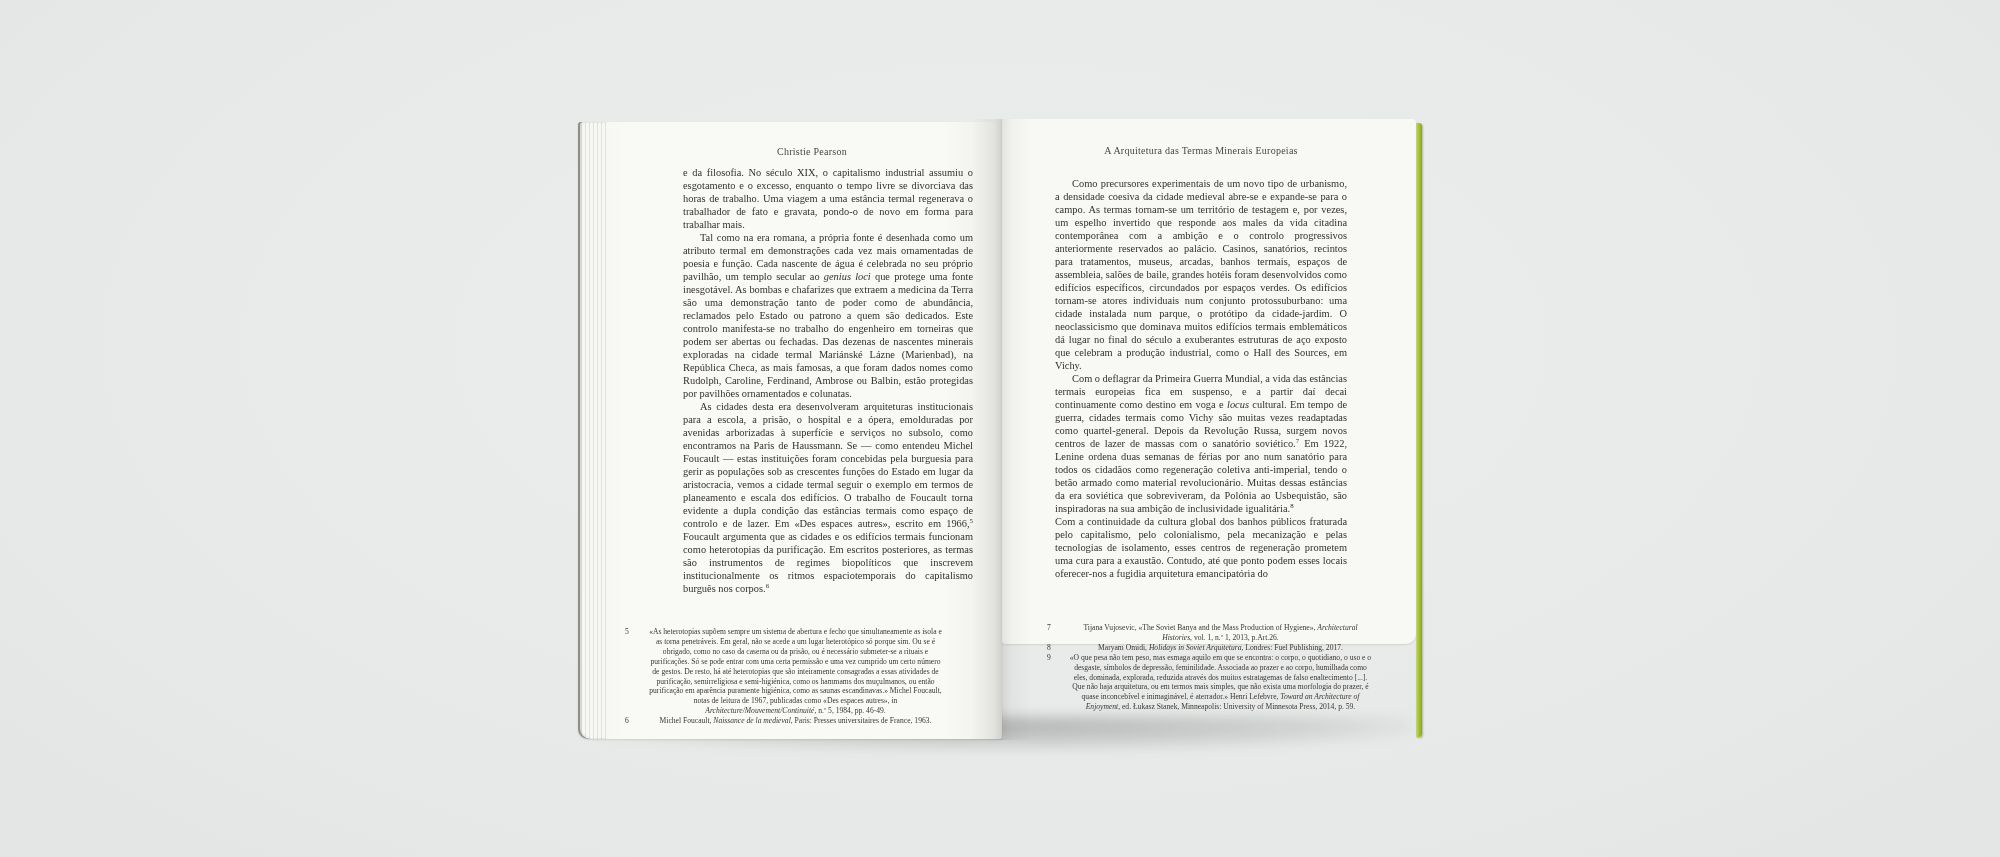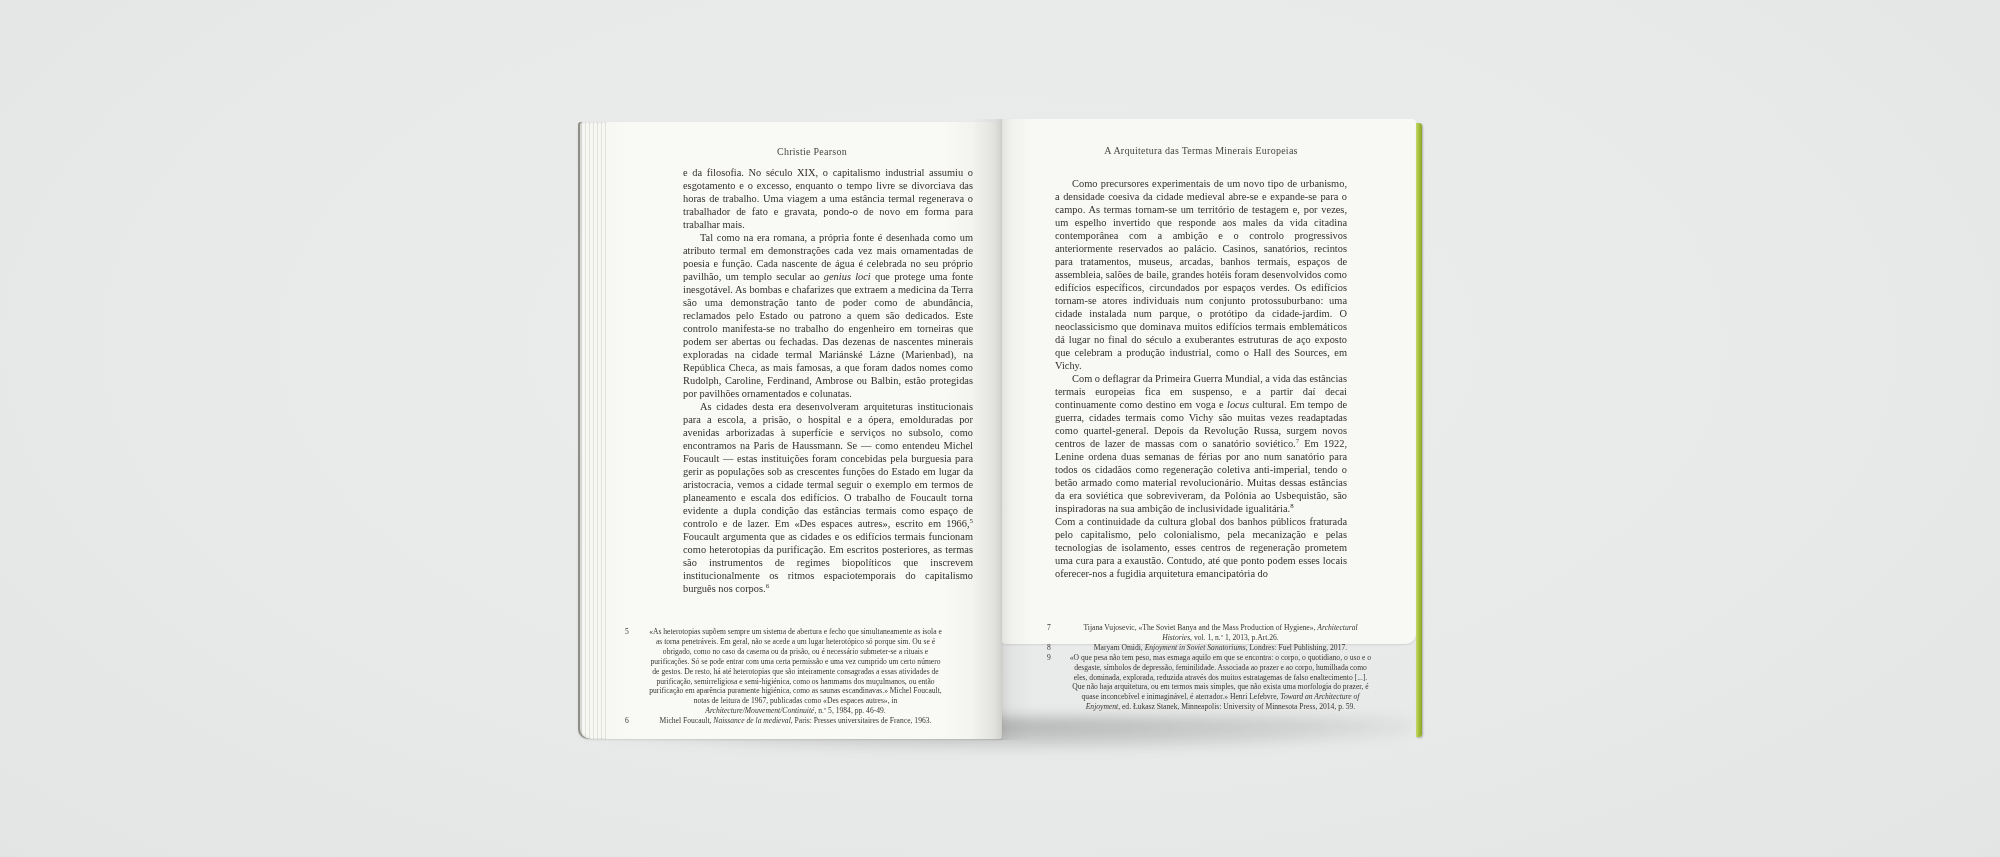--- a/index.html
+++ b/index.html
@@ -143,21 +143,21 @@
         <p>Com a continuidade da cultura global dos banhos públicos fraturada pelo capitalismo, pelo colonialismo, pela mecanização e pelas tecnologias de isolamento, esses centros de regeneração prometem uma cura para a exaustão. Contudo, até que ponto podem esses locais oferecer-nos a fugidia arquitetura emancipatória do</p>
       </div>
 
       <div class="footnotes">
         <div class="fn-row">
           <span class="fn-num">7</span>
           <span class="fn-text">Tijana Vujosevic, «The Soviet Banya and the Mass Production of Hygiene», <em>Architectural Histories</em>, vol. 1, n.º 1, 2013, p.Art.26.</span>
         </div>
         <div class="fn-row">
           <span class="fn-num">8</span>
-          <span class="fn-text">Maryam Omidi, <em>Enjoyment in Soviet Sanatoriums</em>, Londres: Fuel Publishing, 2017.</span>
+          <span class="fn-text">Maryam Omidi, <em>Holidays in Soviet Arquitetura</em>, Londres: Fuel Publishing, 2017.</span>
         </div>
         <div class="fn-row">
           <span class="fn-num">9</span>
           <span class="fn-text">«O que pesa não tem peso, mas esmaga aquilo em que se encontra: o corpo, o quotidiano, o uso e o desgaste, símbolos de depressão, feminilidade. Associada ao prazer e ao corpo, humilhada como eles, dominada, explorada, reduzida através dos muitos estratagemas de falso enaltecimento [...]. Que não haja arquitetura, ou em termos mais simples, que não exista uma morfologia do prazer, é quase inconcebível e inimaginável, é aterrador.» Henri Lefebvre, <em>Toward an Architecture of Enjoyment</em>, ed. Łukasz Stanek, Minneapolis: University of Minnesota Press, 2014, p. 59.</span>
         </div>
       </div>
     </div>
 
     <div class="gutter-shadow"></div>
     <div class="cover-edge"></div>

